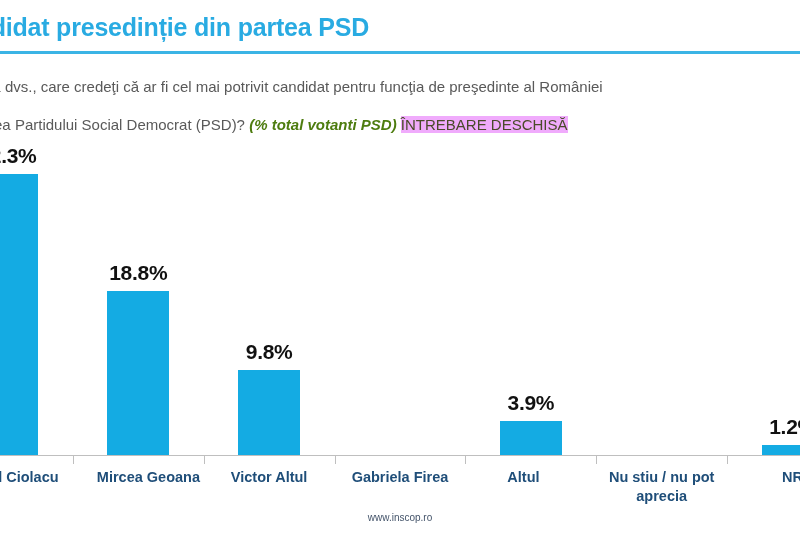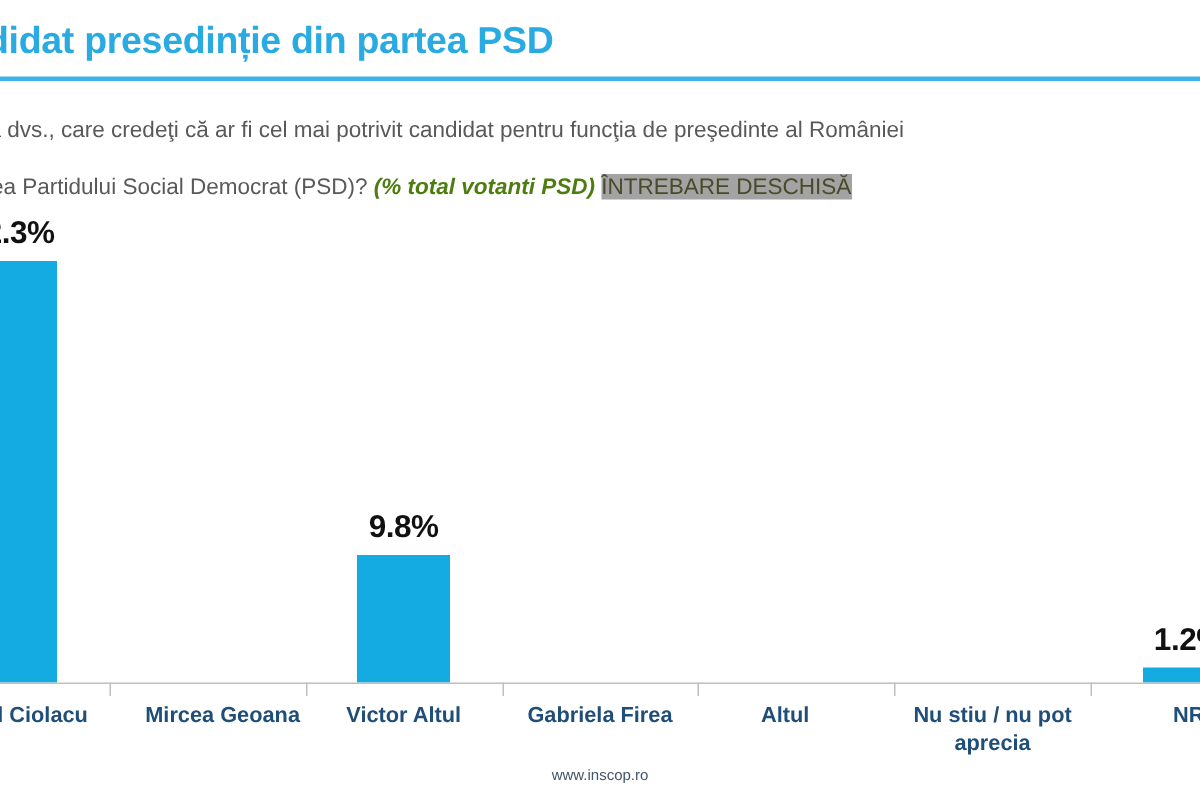--- a/index.html
+++ b/index.html
@@ -59,21 +59,21 @@
     color: #595959;
     white-space: nowrap;
     line-height: 38px;
   }
   .sub-em {
     color: #4d7c0f;
     font-weight: bold;
     font-style: italic;
   }
   .sub-open {
-    background: #a3a3a3;
+    background: #f0abfc;
     color: #4A4A2A;
     font-size: 15px;
   }
 
   
   #chart {
     position: absolute;
     left: 0;
     top: 150px;
     width: 916px;
@@ -165,23 +165,31 @@
       <span class="sub-open">ÎNTREBARE DESCHISĂ</span>
     </div>
   </div>
 
   <div id="chart">
     <div class="plot" id="plot">
         <div class="bar-slot" style="left: 0px; width: 130.857px;">
           <div class="bar" title="Marcel Ciolacu 32.3%" style="height: 281px; background: rgb(20, 171, 227);"></div>
           <div class="bar-value" style="bottom: 287px;">32.3%</div>
         </div>
+        <div class="bar-slot" style="left: 130.857px; width: 130.857px;">
+          <div class="bar" title="Mircea Geoana 18.8%" style="height: 164px; background: rgb(20, 171, 227);"></div>
+          <div class="bar-value" style="bottom: 170px;">18.8%</div>
+        </div>
         <div class="bar-slot" style="left: 261.714px; width: 130.857px; text-align: center;">
           <div class="bar" title="Victor Ponta 9.8%" style="height: 85px; background: rgb(20, 171, 227);"></div>
           <div class="bar-value" style="bottom: 91px;">9.8%</div>
+        </div>
+        <div class="bar-slot" style="left: 523.429px; width: 130.857px;">
+          <div class="bar" title="Altul 3.9%" style="height: 34px; background: rgb(20, 171, 227);"></div>
+          <div class="bar-value" style="bottom: 40px;">3.9%</div>
         </div>
         <div class="bar-slot" style="left: 785.143px; width: 130.857px;">
           <div class="bar" title="NR 1.2%" style="height: 10px; background: rgb(20, 171, 227);"></div>
           <div class="bar-value" style="bottom: 16px;">1.2%</div>
         </div>
       </div>
     <div class="axis-line"></div>
     <div id="ticks">
         <div class="tick" style="left: 131px;"></div>
         <div class="tick" style="left: 262px;"></div>

